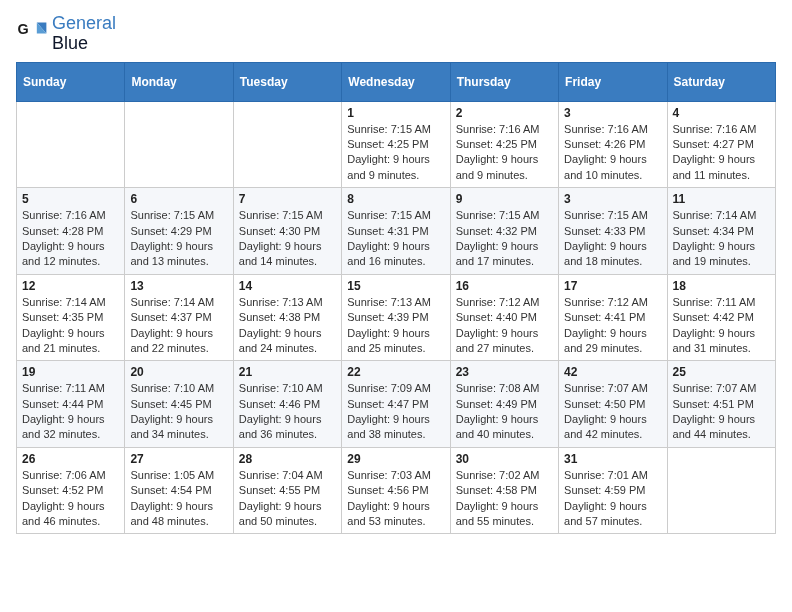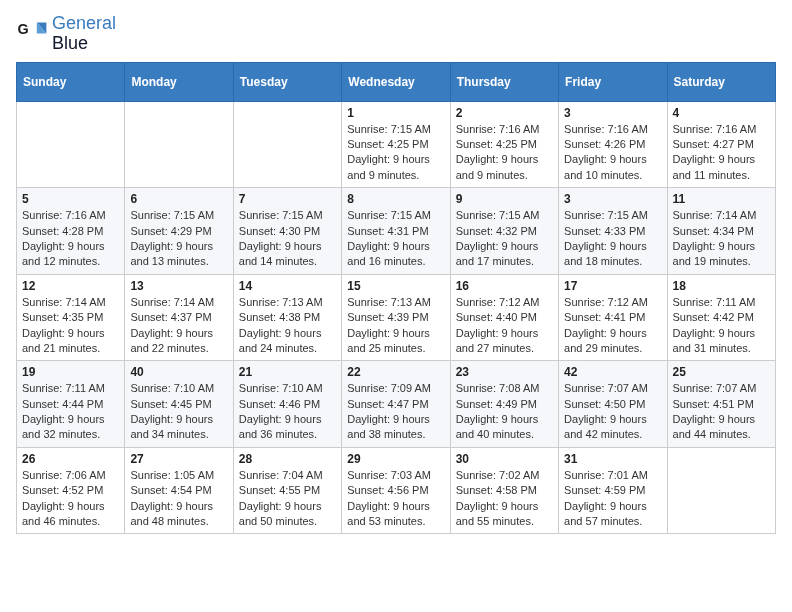--- a/index.html
+++ b/index.html
@@ -275,21 +275,21 @@
         </tr>
         <tr>
           <td>
             <div class="day-number">19</div>
             <div class="day-info" style="white-space: pre-line;">Sunrise: 7:11 AM
 Sunset: 4:44 PM
 Daylight: 9 hours
 and 32 minutes.</div>
           </td>
           <td>
-            <div class="day-number">40</div>
+            <div class="day-number">20</div>
             <div class="day-info" style="white-space: pre-line;">Sunrise: 7:10 AM
 Sunset: 4:45 PM
 Daylight: 9 hours
 and 34 minutes.</div>
           </td>
           <td>
             <div class="day-number">21</div>
             <div class="day-info" style="white-space: pre-line;">Sunrise: 7:10 AM
 Sunset: 4:46 PM
 Daylight: 9 hours

